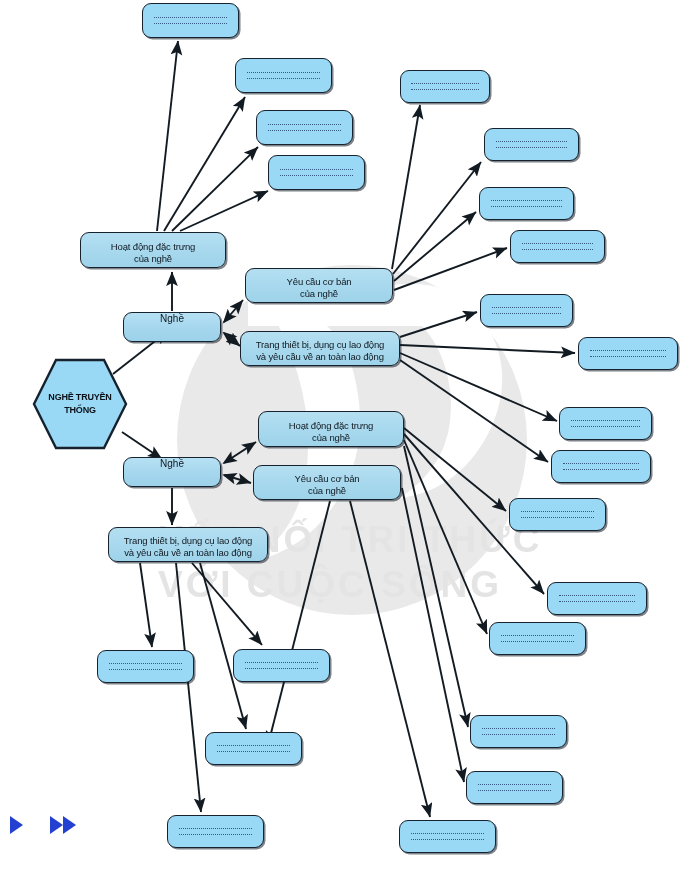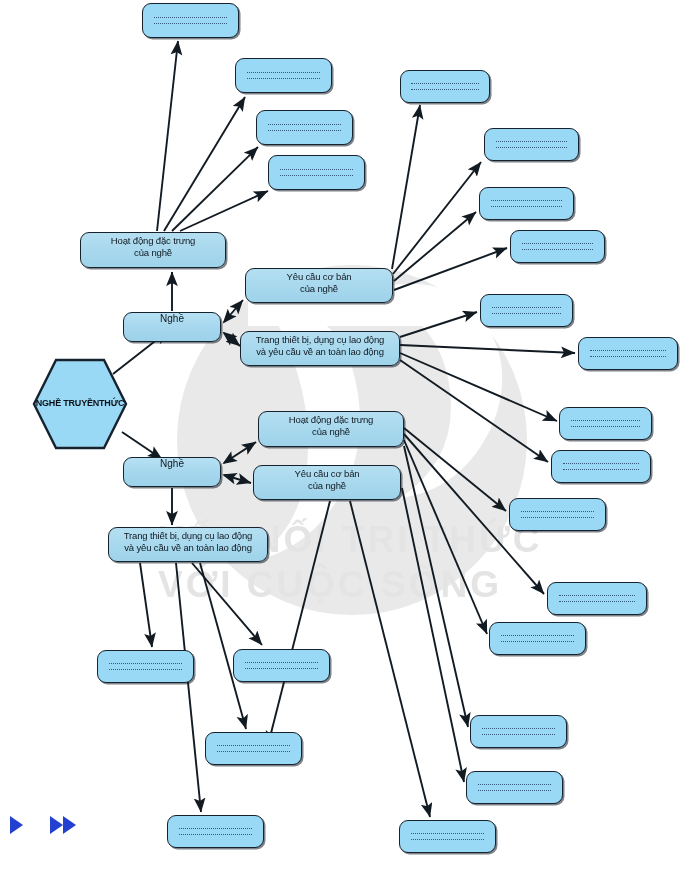--- a/index.html
+++ b/index.html
@@ -44,21 +44,21 @@
   .node {
     position: absolute;
     box-sizing: border-box;
     border: 1.6px solid #16222e;
     border-radius: 9px;
     background: #9ad9f5;
     box-shadow: 1.5px 1.5px 0 rgba(20,30,40,0.55);
     display: flex;
     flex-direction: column;
     align-items: center;
-    justify-content: flex-start;
+    justify-content: flex-end;
     text-align: center;
     color: #101820;
     font-size: 9.5px;
     line-height: 1.28;
     letter-spacing: -0.15px;
     padding: 2px 4px;
   }
   .node.labeled {
     background: linear-gradient(to bottom, #b5dff1 0%, #a9d9ee 45%, #9ed3ea 100%);
   }
@@ -111,21 +111,21 @@
     height: 92px;
     z-index: 4;
   }
   #hex-label {
     position: absolute;
     left: 32px;
     top: 358px;
     width: 96px;
     height: 92px;
     display: flex;
-    flex-direction: row;
+    flex-direction: column;
     align-items: center;
     justify-content: center;
     text-align: center;
     font-weight: bold;
     font-size: 9px;
     line-height: 1.45;
     letter-spacing: -0.2px;
     color: #0c1218;
     z-index: 5;
     pointer-events: none;
@@ -198,21 +198,21 @@
       </g>
   </svg>
 
   <div id="nodes-layer">
 
     <svg id="hexagon" viewBox="0 0 96 92">
       <polygon points="24,2 72,2 94,46 72,90 24,90 2,46" fill="#9ad9f5" stroke="#16222e" stroke-width="2.4"></polygon>
     </svg>
     <div id="hex-label">
       <span>NGHỀ TRUYỀN</span>
-      <span>THỨC</span>
+      <span>THỐNG</span>
     </div>
 
     <div class="node-prefix" style="left:123px; top:312px; width:98px; height:30px;">
       <span>Nghề</span>
       <span class="dots-inline"></span>
     </div>
 
     <div class="node labeled" style="left:80px; top:232px; width:146px; height:36px;">
       <span class="txt">Hoạt động đặc trưng</span>
       <span class="txt">của nghề</span>

